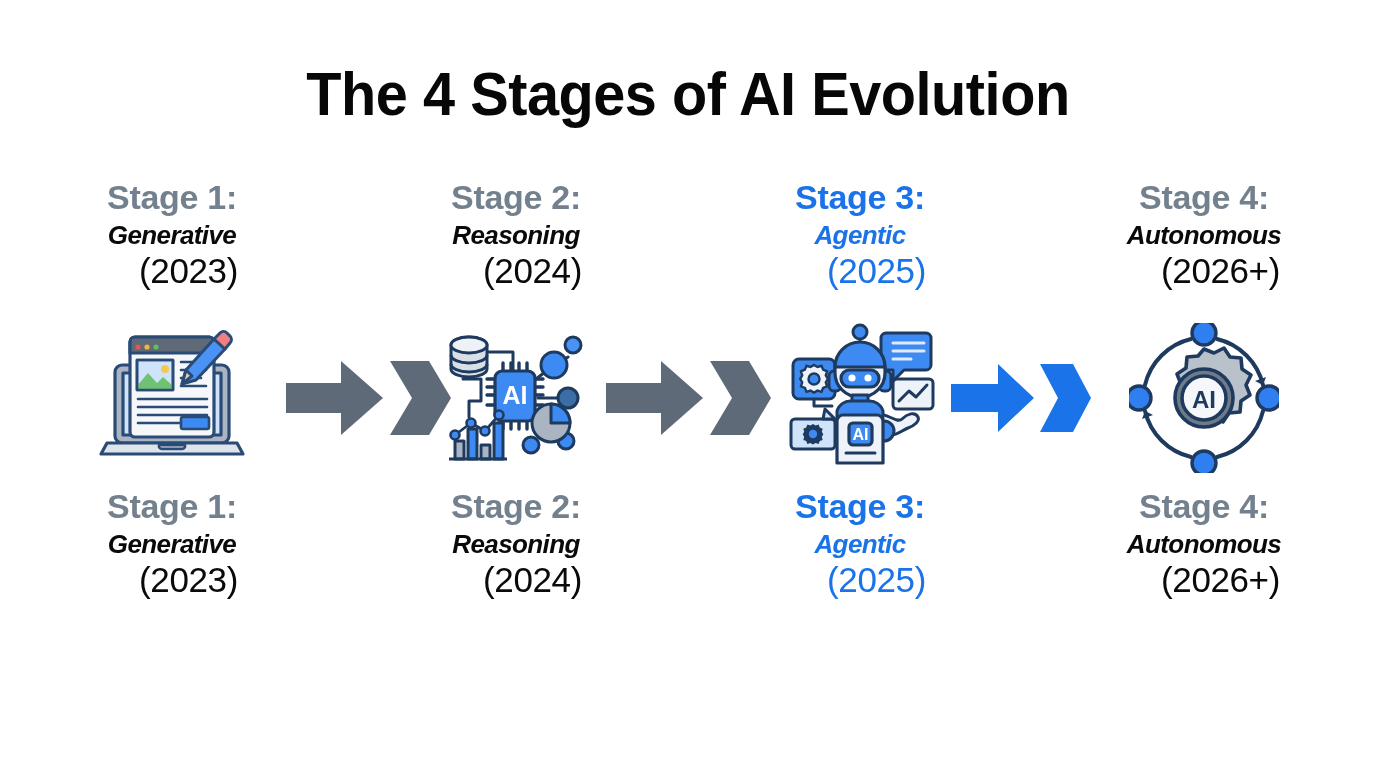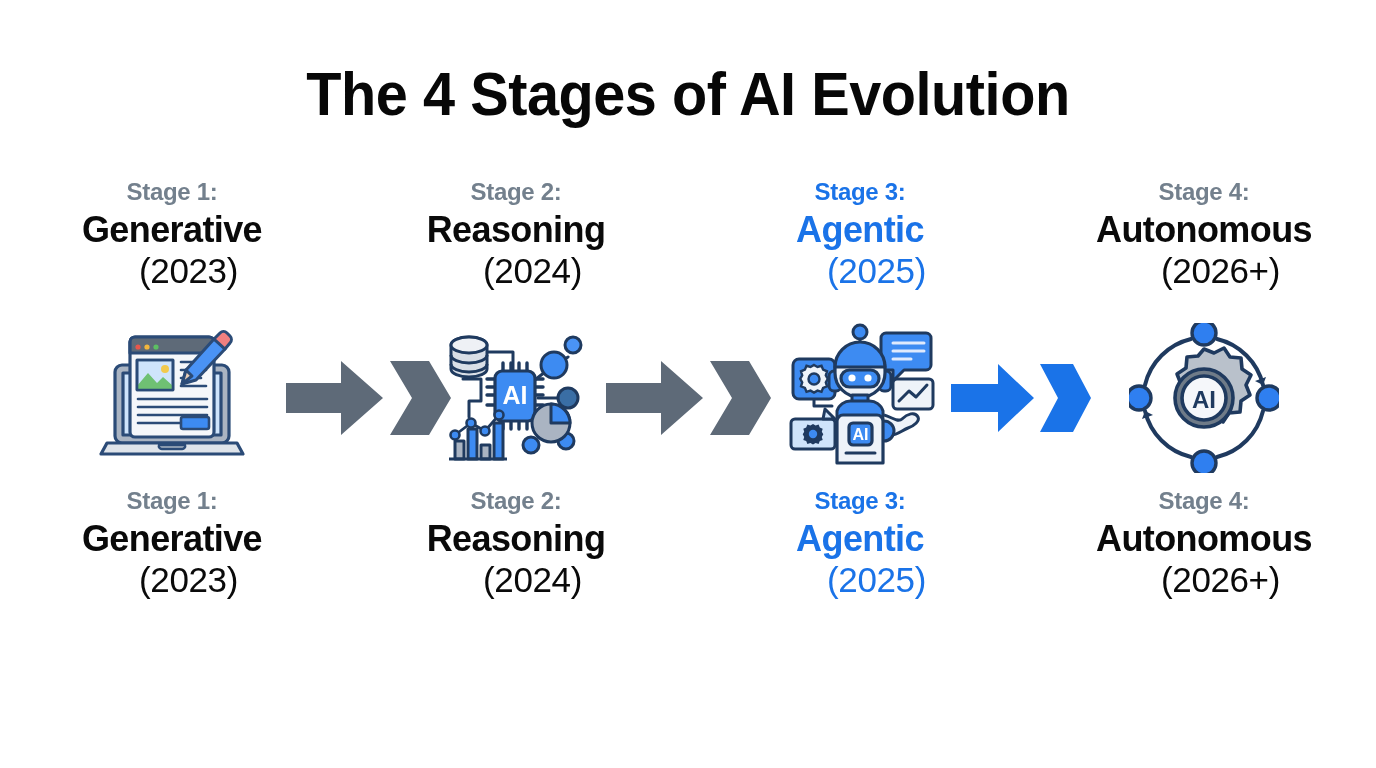--- a/index.html
+++ b/index.html
@@ -31,32 +31,33 @@
   }
   .label-row.top{top:180px;}
   .label-row.bottom{top:489px;}
 
   .label-cell{
     width:344px;
     text-align:center;
     line-height:1.0;
   }
   .lbl-stage{
-    font-size:24px;font-weight:700;
+    font-size:34px;font-weight:700;
     color:#73808d;
     letter-spacing:-0.3px;
     display:block;
     margin-bottom:8px;
   }
   .lbl-name{
-    font-size:36px;font-weight:700;
+    font-size:26px;font-weight:700;
     color:#0a0a0a;
     letter-spacing:-0.6px;
     display:block;
     margin-bottom:5px;
+    font-style:italic;
   }
   .lbl-year{
     font-size:35px;font-weight:400;
     color:#0a0a0a;
     letter-spacing:-0.4px;
     display:block;
     padding-left:33px;
   }
   .label-cell.accent .lbl-stage,
   .label-cell.accent .lbl-name,

